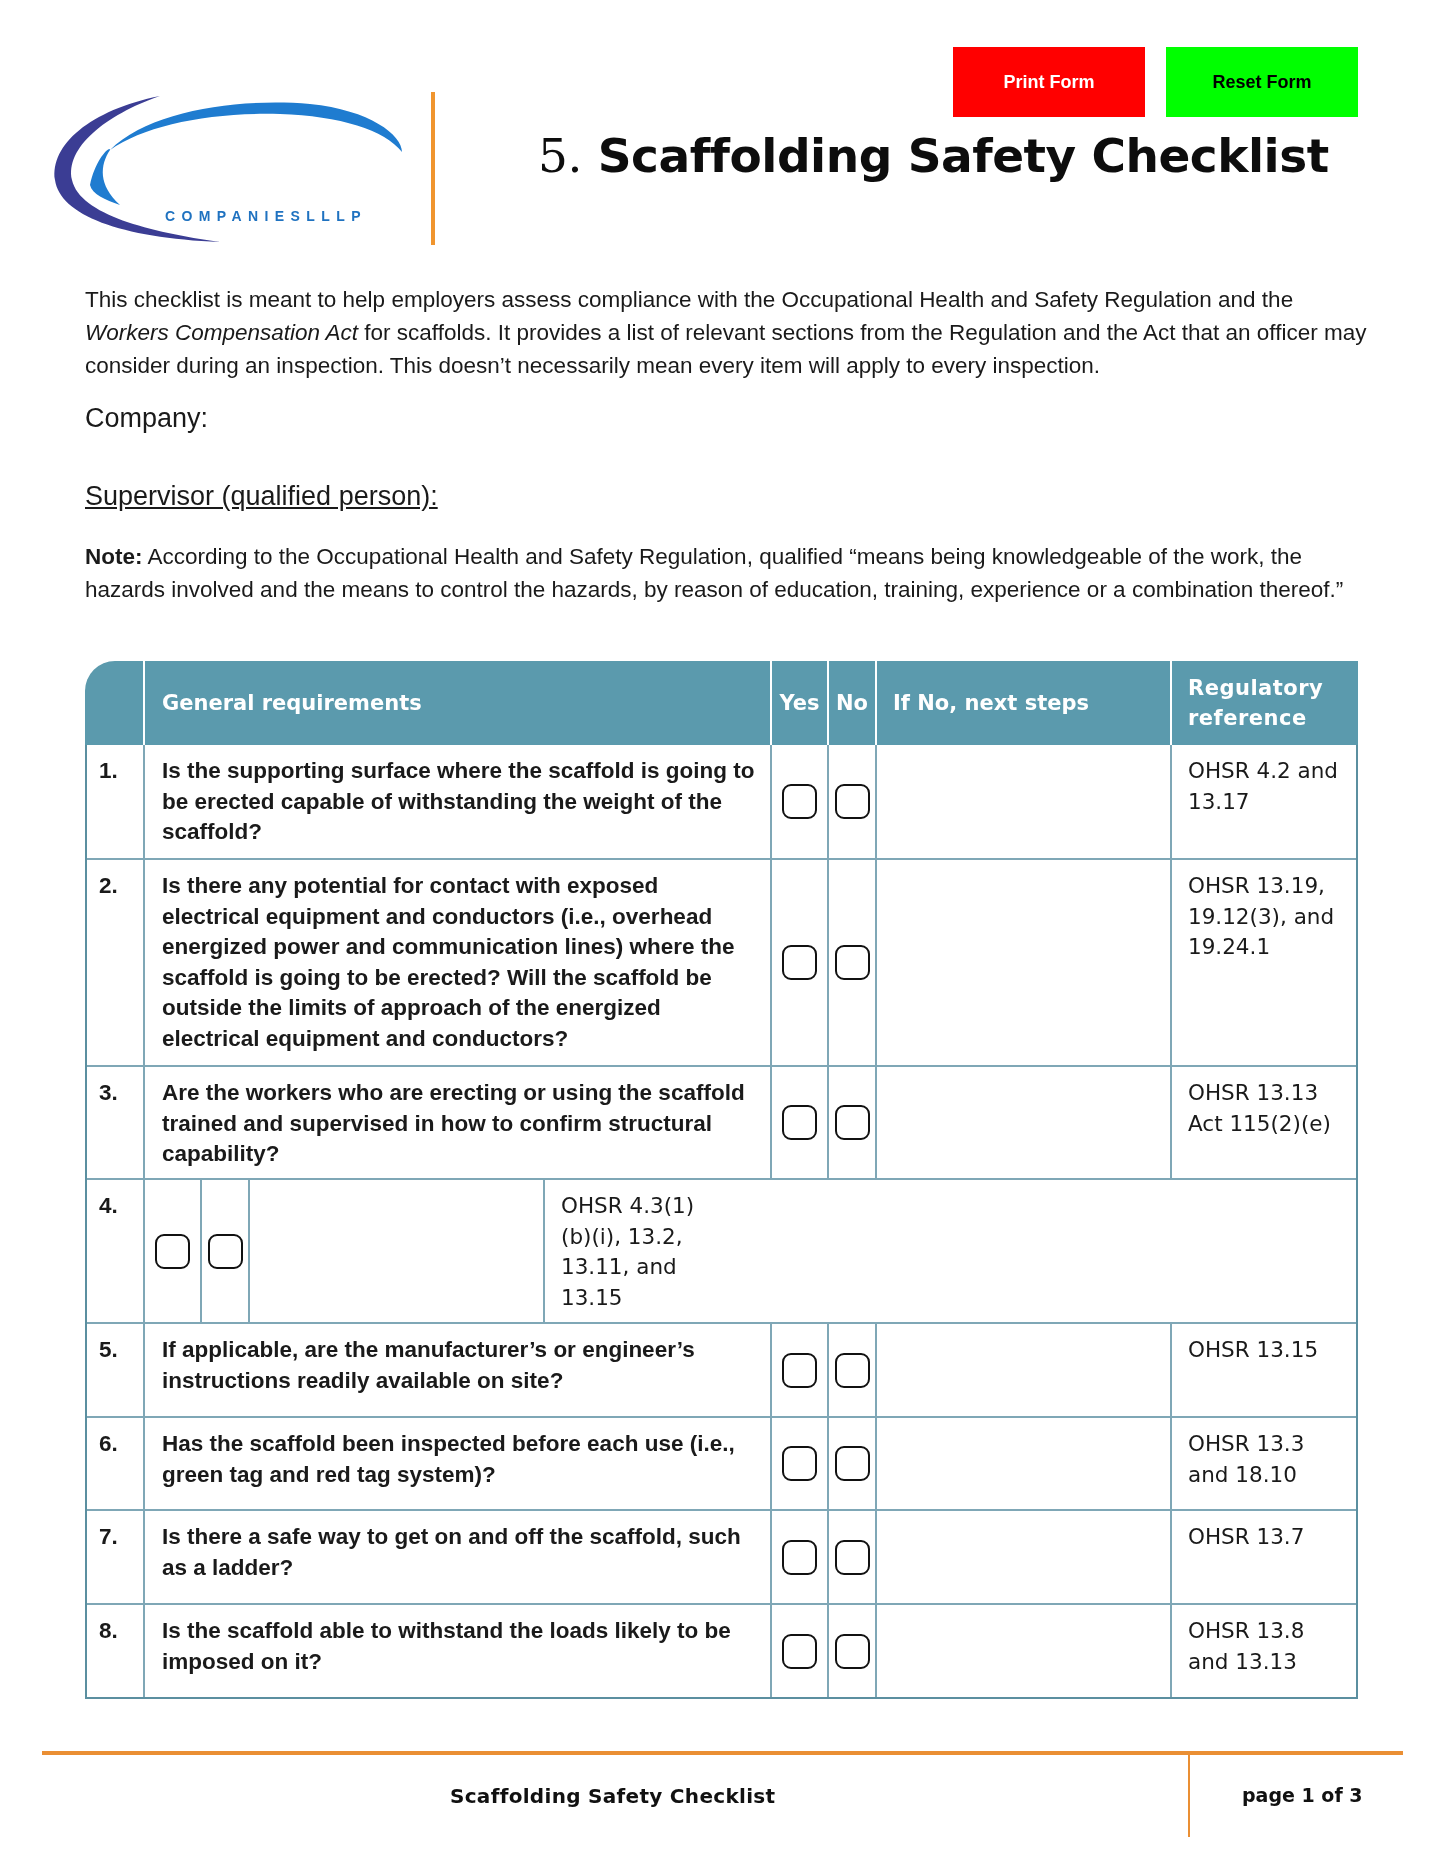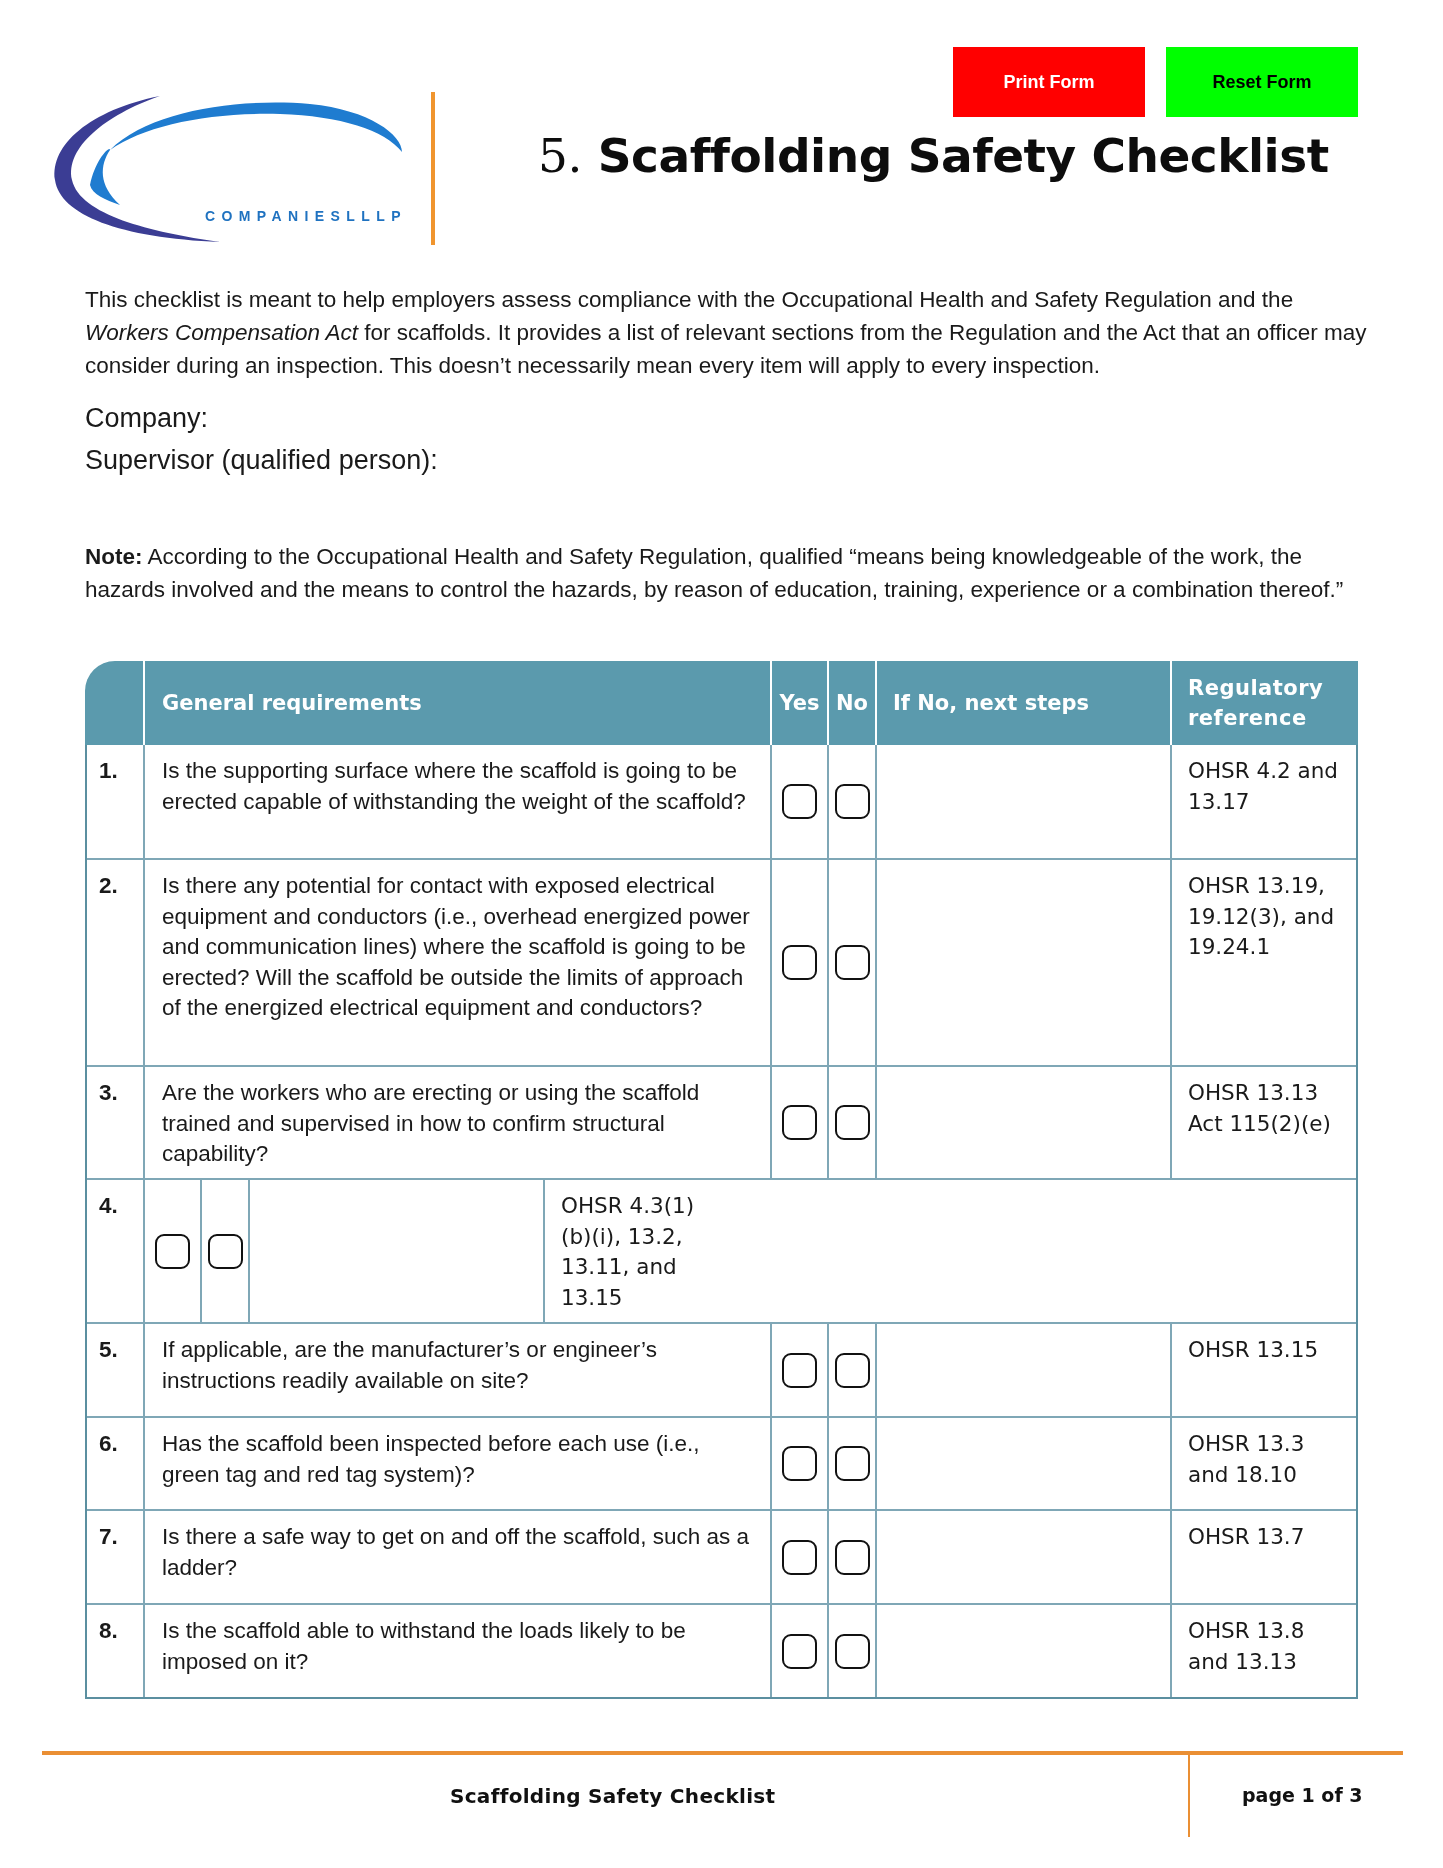--- a/index.html
+++ b/index.html
@@ -10,21 +10,21 @@
          font-family: "Liberation Sans", sans-serif; font-weight: bold; font-size: 18px;
          display: flex; align-items: center; justify-content: center; cursor: pointer; }
   .btn-print { left: 953px; background: #ff0000; color: #ffffff; }
   .btn-reset { left: 1166px; background: #00ff00; color: #000000; }
 
   .logo { position: absolute; left: 50px; top: 90px; width: 380px; height: 160px; }
   .logo svg { position: absolute; left: 0; top: 0; }
   .logo-text { position: absolute; left: 113px; top: 32px; font-family: "Liberation Sans", sans-serif;
                font-weight: bold; font-size: 92px; line-height: 80px; letter-spacing: 2px; color: #3c3f94; }
   .logo-sub { position: absolute; left: 115px; top: 118px; font-family: "Liberation Sans", sans-serif;
-              font-weight: bold; font-size: 14px; letter-spacing: 6.4px; color: #1f72c0; margin-left: 40px; }
+              font-weight: bold; font-size: 14px; letter-spacing: 6.4px; color: #1f72c0; }
   .logo-divider { position: absolute; left: 431px; top: 92px; width: 4px; height: 153px; background: #f0952e; }
 
   .title { position: absolute; left: 538px; top: 128px; font-family: "DejaVu Sans", sans-serif;
            font-weight: bold; font-size: 47px; letter-spacing: -0.5px; color: #0d0d0d; white-space: nowrap; }
   .title .num { font-family: "DejaVu Serif", serif; font-weight: normal; }
 
   .intro { position: absolute; left: 85px; top: 283px; width: 1290px; font-size: 22.5px; line-height: 33px;
            font-family: "Liberation Sans", sans-serif; color: #1a1a1a; }
   .intro i { font-style: italic; }
 
@@ -53,21 +53,21 @@
   .th.c-steps { padding-left: 16px; }
   .th.c-ref { padding-left: 16px; line-height: 30px; letter-spacing: 0.5px; }
 
   .tbody { border-left: 2px solid #5b8fa0; border-right: 2px solid #5b8fa0; border-bottom: 2px solid #5b8fa0; }
   .tr { display: flex; border-top: 2px solid #7fa7b6; }
   .tr:first-child { border-top: none; }
   .td { position: relative; border-right: 2px solid #7fa7b6; font-family: "Liberation Sans", sans-serif;
         font-size: 22.5px; line-height: 30.5px; color: #1a1a1a; }
   .td:last-child { border-right: none; }
   .tr .c-num { width: 58px; padding: 11px 0 0 12px; font-weight: bold; }
-  .tr .c-req { padding: 11px 10px 0 17px; }
+  .tr .c-req { padding: 11px 10px 0 17px; font-weight: bold; }
   .tr .c-yes, .tr .c-no { display: flex; align-items: center; justify-content: center; }
   .tr .c-ref { width: 174px; padding: 11px 6px 0 16px; font-family: "DejaVu Sans", sans-serif; font-size: 21.5px; }
   .tr .c-steps { padding: 0; }
   .steps-input { width: 100%; height: 100%; border: none; background: transparent; outline: none;
                  font-size: 20px; font-family: "Liberation Sans", sans-serif; padding: 8px; resize: none; }
 
   .checkbox { width: 35px; height: 35px; border: 2px solid #111; border-radius: 9px; background: #ffffff; cursor: pointer; }
 
   .footer-line { position: absolute; left: 42px; top: 1751px; width: 1361px; height: 4px; background: #ea8f34; }
   .footer-divider { position: absolute; left: 1188px; top: 1755px; width: 2px; height: 82px; background: #ea8f34; }
@@ -94,21 +94,21 @@
 
 <h1 class="title">
   <span class="num">5.</span>
   <span>Scaffolding Safety Checklist</span>
 </h1>
 
 <p class="intro"><span>This checklist is meant to help employers assess compliance with the Occupational Health and Safety Regulation and the </span><i>Workers Compensation Act</i><span> for scaffolds. It provides a list of relevant sections from the Regulation and the Act that an officer may consider during an inspection. This doesn’t necessarily mean every item will apply to every inspection.</span></p>
 
 <div class="field-label" style="top:403px;">Company:</div>
 <input class="field-input" style="left: 225px; top: 403px; width: 1130px;" type="text" value="">
-<div class="field-label" style="top:445px;">Supervisor (qualified person):</div>
+<div class="field-label" style="top:481px;text-decoration:underline;">Supervisor (qualified person):</div>
 <input class="field-input" style="left: 470px; top: 470px; width: 885px;" type="text" value="">
 
 <p class="note"><b>Note:</b><span> According to the Occupational Health and Safety Regulation, qualified “means being knowledgeable of the work, the hazards involved and the means to control the hazards, by reason of education, training, experience or a combination thereof.”</span></p>
 
 <div class="table">
   <div class="thead">
     <div class="th c-num"></div>
     <div class="th c-req">General requirements</div>
     <div class="th c-yes">Yes</div>
     <div class="th c-no">No</div>

